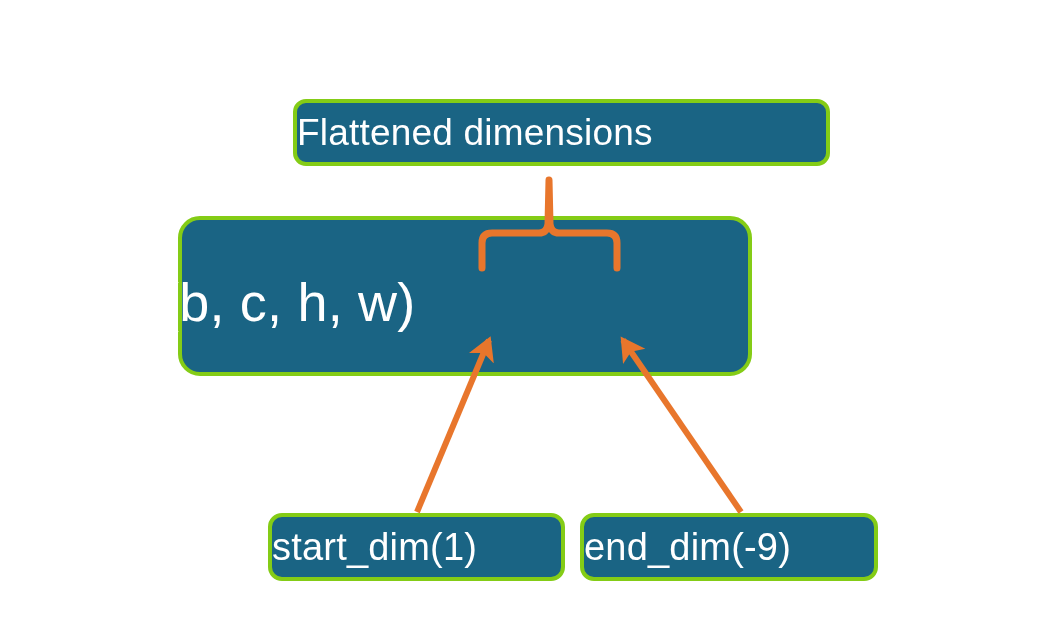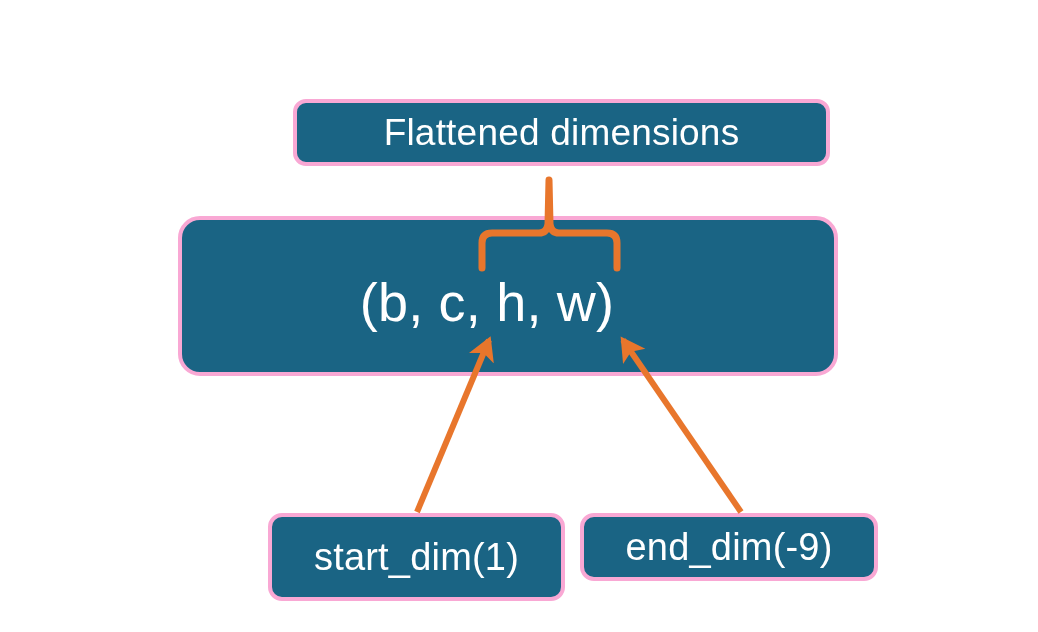--- a/index.html
+++ b/index.html
@@ -14,25 +14,24 @@
     position: relative;
     width: 1038px;
     height: 632px;
     background: #ffffff;
     overflow: hidden;
   }
   .node {
     position: absolute;
     box-sizing: border-box;
     background: #1a6484;
-    border: 4px solid #f9a8d4;
+    border: 4px solid #84cc16;
     border-radius: 14px;
     display: flex;
     align-items: center;
-    justify-content: center;
     color: #ffffff;
     font-weight: 300;
     letter-spacing: 0.2px;
     z-index: 2;
   }
   .node-label {
     display: block;
     white-space: nowrap;
     line-height: 1;
   }
@@ -44,37 +43,37 @@
     width: 537px;
     height: 67px;
     border-radius: 13px;
   }
   #node-flattened .node-label { font-size: 37px; }
 
   
   #node-shape {
     left: 178px;
     top: 216px;
-    width: 660px;
+    width: 574px;
     height: 160px;
     border-radius: 22px;
   }
   #node-shape .node-label {
     font-size: 54px;
     position: relative;
     top: 6px;
     left: -21px;
   }
 
   
   #node-start-dim {
     left: 268px;
     top: 513px;
     width: 297px;
-    height: 88px;
+    height: 68px;
     border-radius: 14px;
   }
   #node-start-dim .node-label { font-size: 38px; }
 
   
   #node-end-dim {
     left: 580px;
     top: 513px;
     width: 298px;
     height: 68px;

